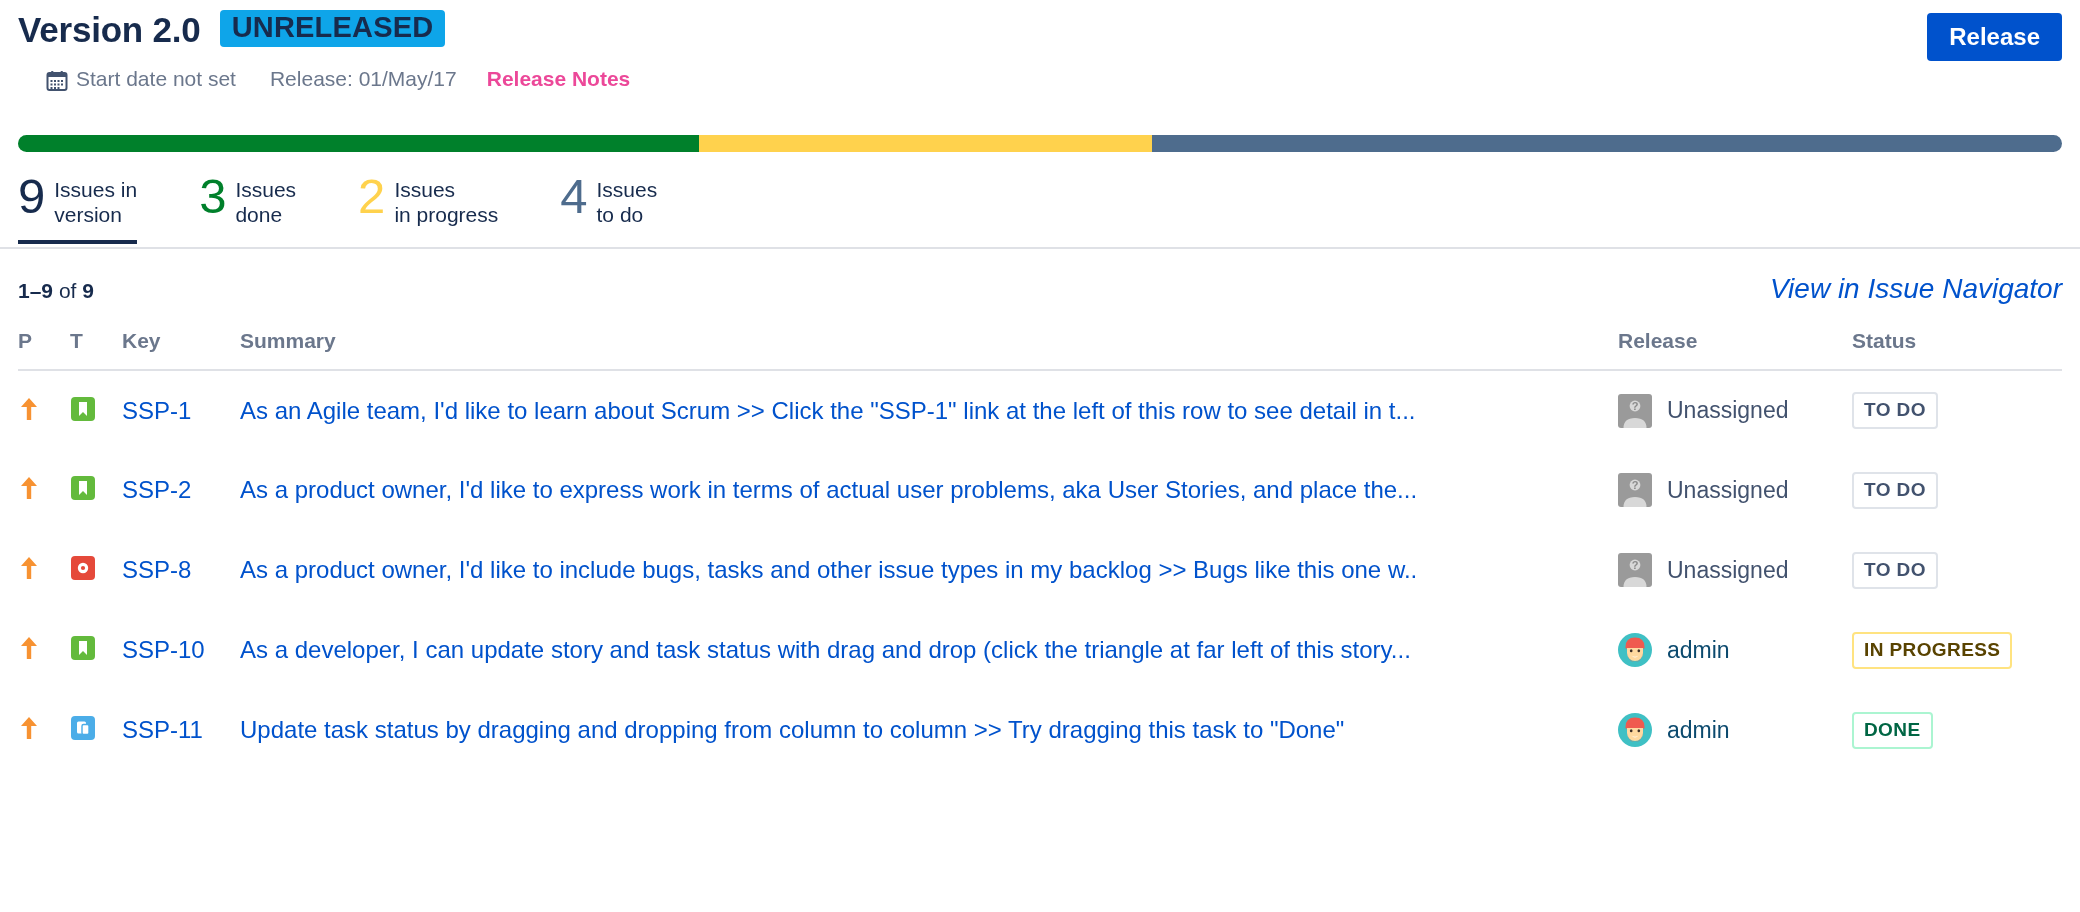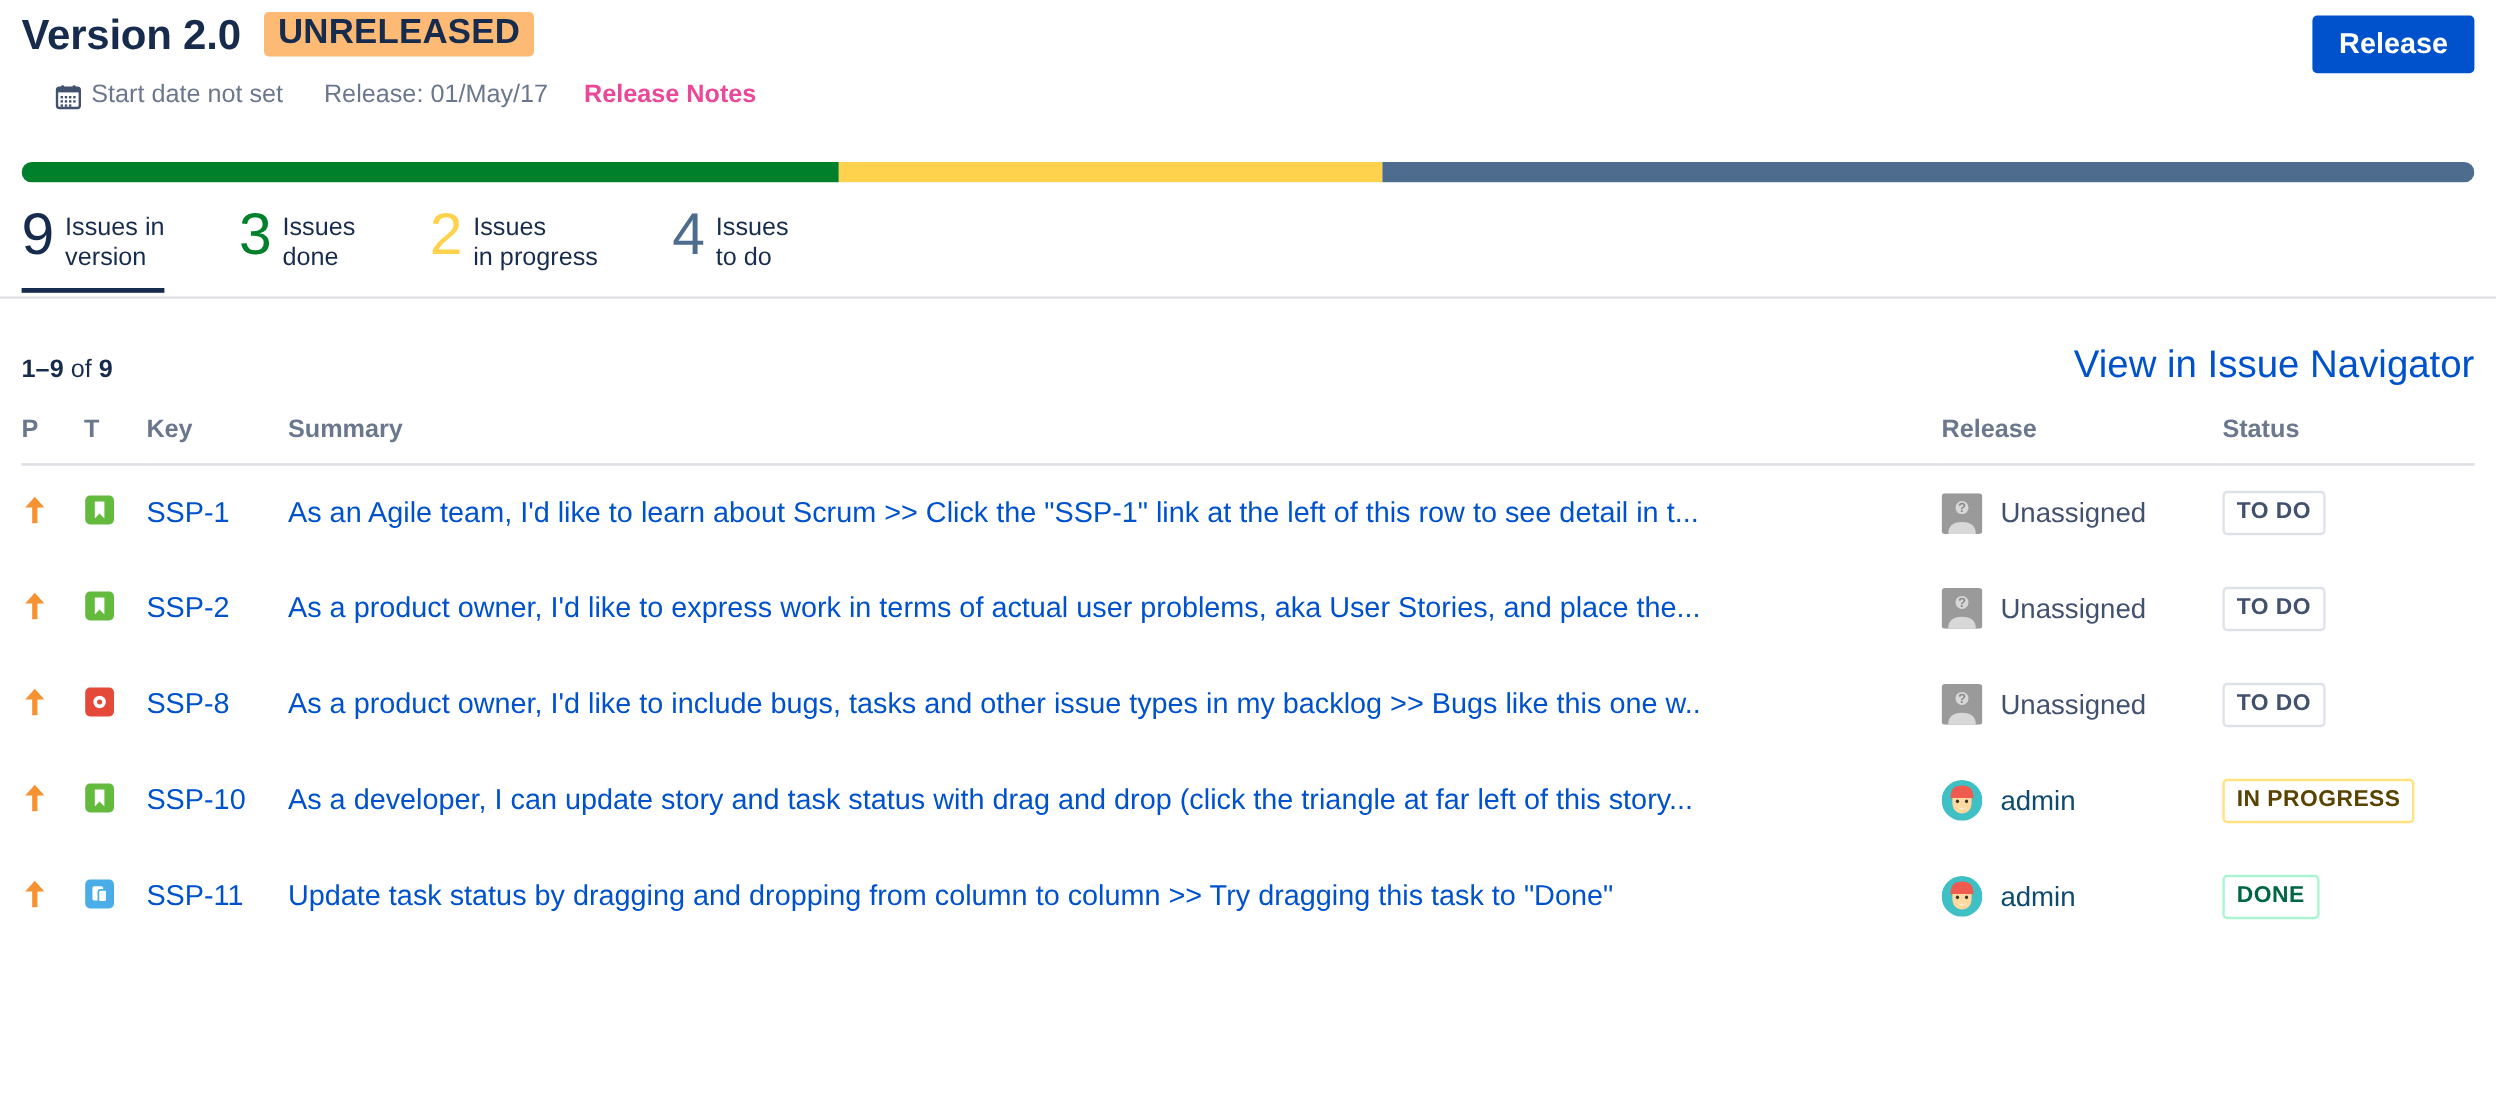--- a/index.html
+++ b/index.html
@@ -23,21 +23,21 @@
     gap: 19px;
     height: 44px;
   }
   .version-title {
     font-size: 35px;
     font-weight: 700;
     color: #172b4d;
     letter-spacing: -0.2px;
   }
   .unreleased-badge {
-    background: #fdba74;
+    background: #0ea5e9;
     color: #172b4d;
     font-size: 29px;
     font-weight: 700;
     padding: 2px 12px 5px 12px;
     border-radius: 4px;
     line-height: 1.05;
     letter-spacing: 0.2px;
   }
   .meta-row {
     display: flex;
@@ -133,34 +133,35 @@
   }
   .stat.active { border-bottom: 4px solid #172b4d; }
   .stats-underline {
     position: absolute;
     left: 0; right: 0; bottom: 0;
     height: 2px;
     background: #dfe1e6;
   }
 
   
-  .table-section { padding: 0 18px; margin-top: 36px; position: relative; }
+  .table-section { padding: 0 18px; margin-top: 24px; position: relative; }
   .table-topbar {
     display: flex;
     justify-content: space-between;
     align-items: baseline;
     margin-bottom: 24px;
   }
   .count-text { font-size: 21px; color: #172b4d; }
   .count-text b { font-weight: 700; }
   .nav-link {
-    font-size: 32px;
+    font-size: 28px;
     color: #0052cc;
     text-decoration: none;
     cursor: pointer;
+    font-style: italic;
   }
 
   table.issues { width: 100%; border-collapse: collapse; table-layout: fixed; }
   table.issues th {
     text-align: left;
     font-size: 21px;
     font-weight: 700;
     color: #6b778c;
     padding: 0 0 16px 0;
     border-bottom: 2px solid #dfe1e6;

